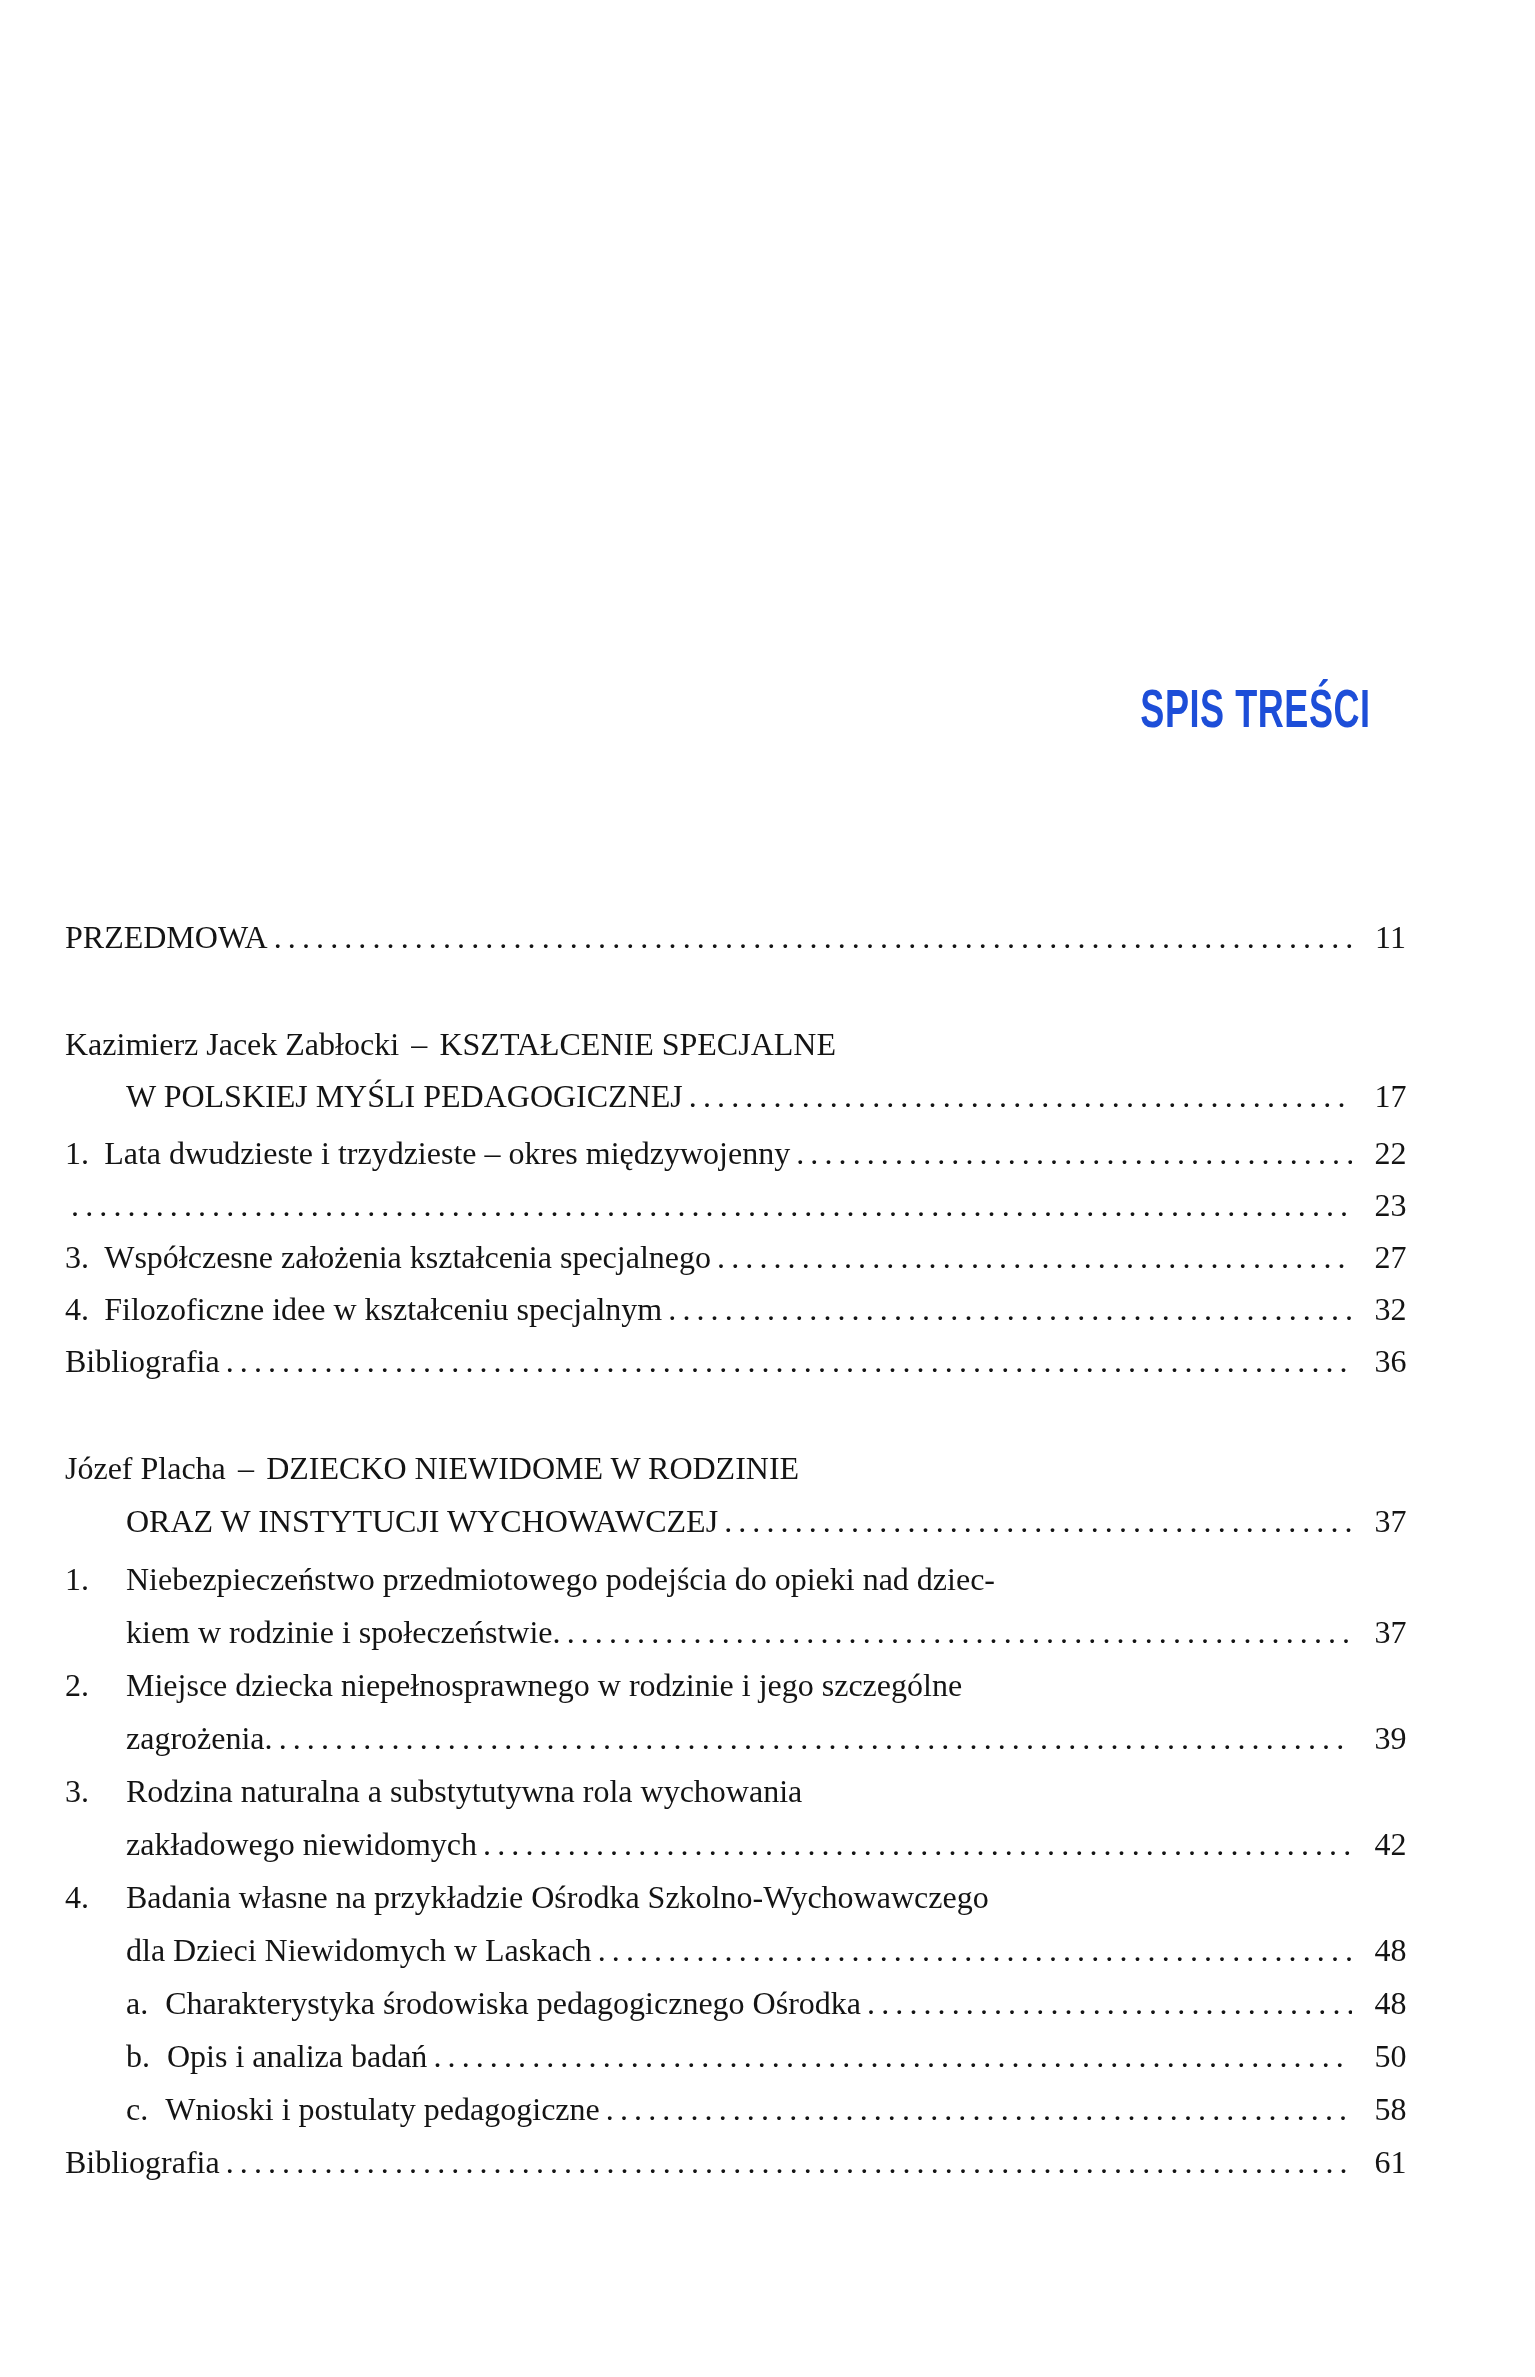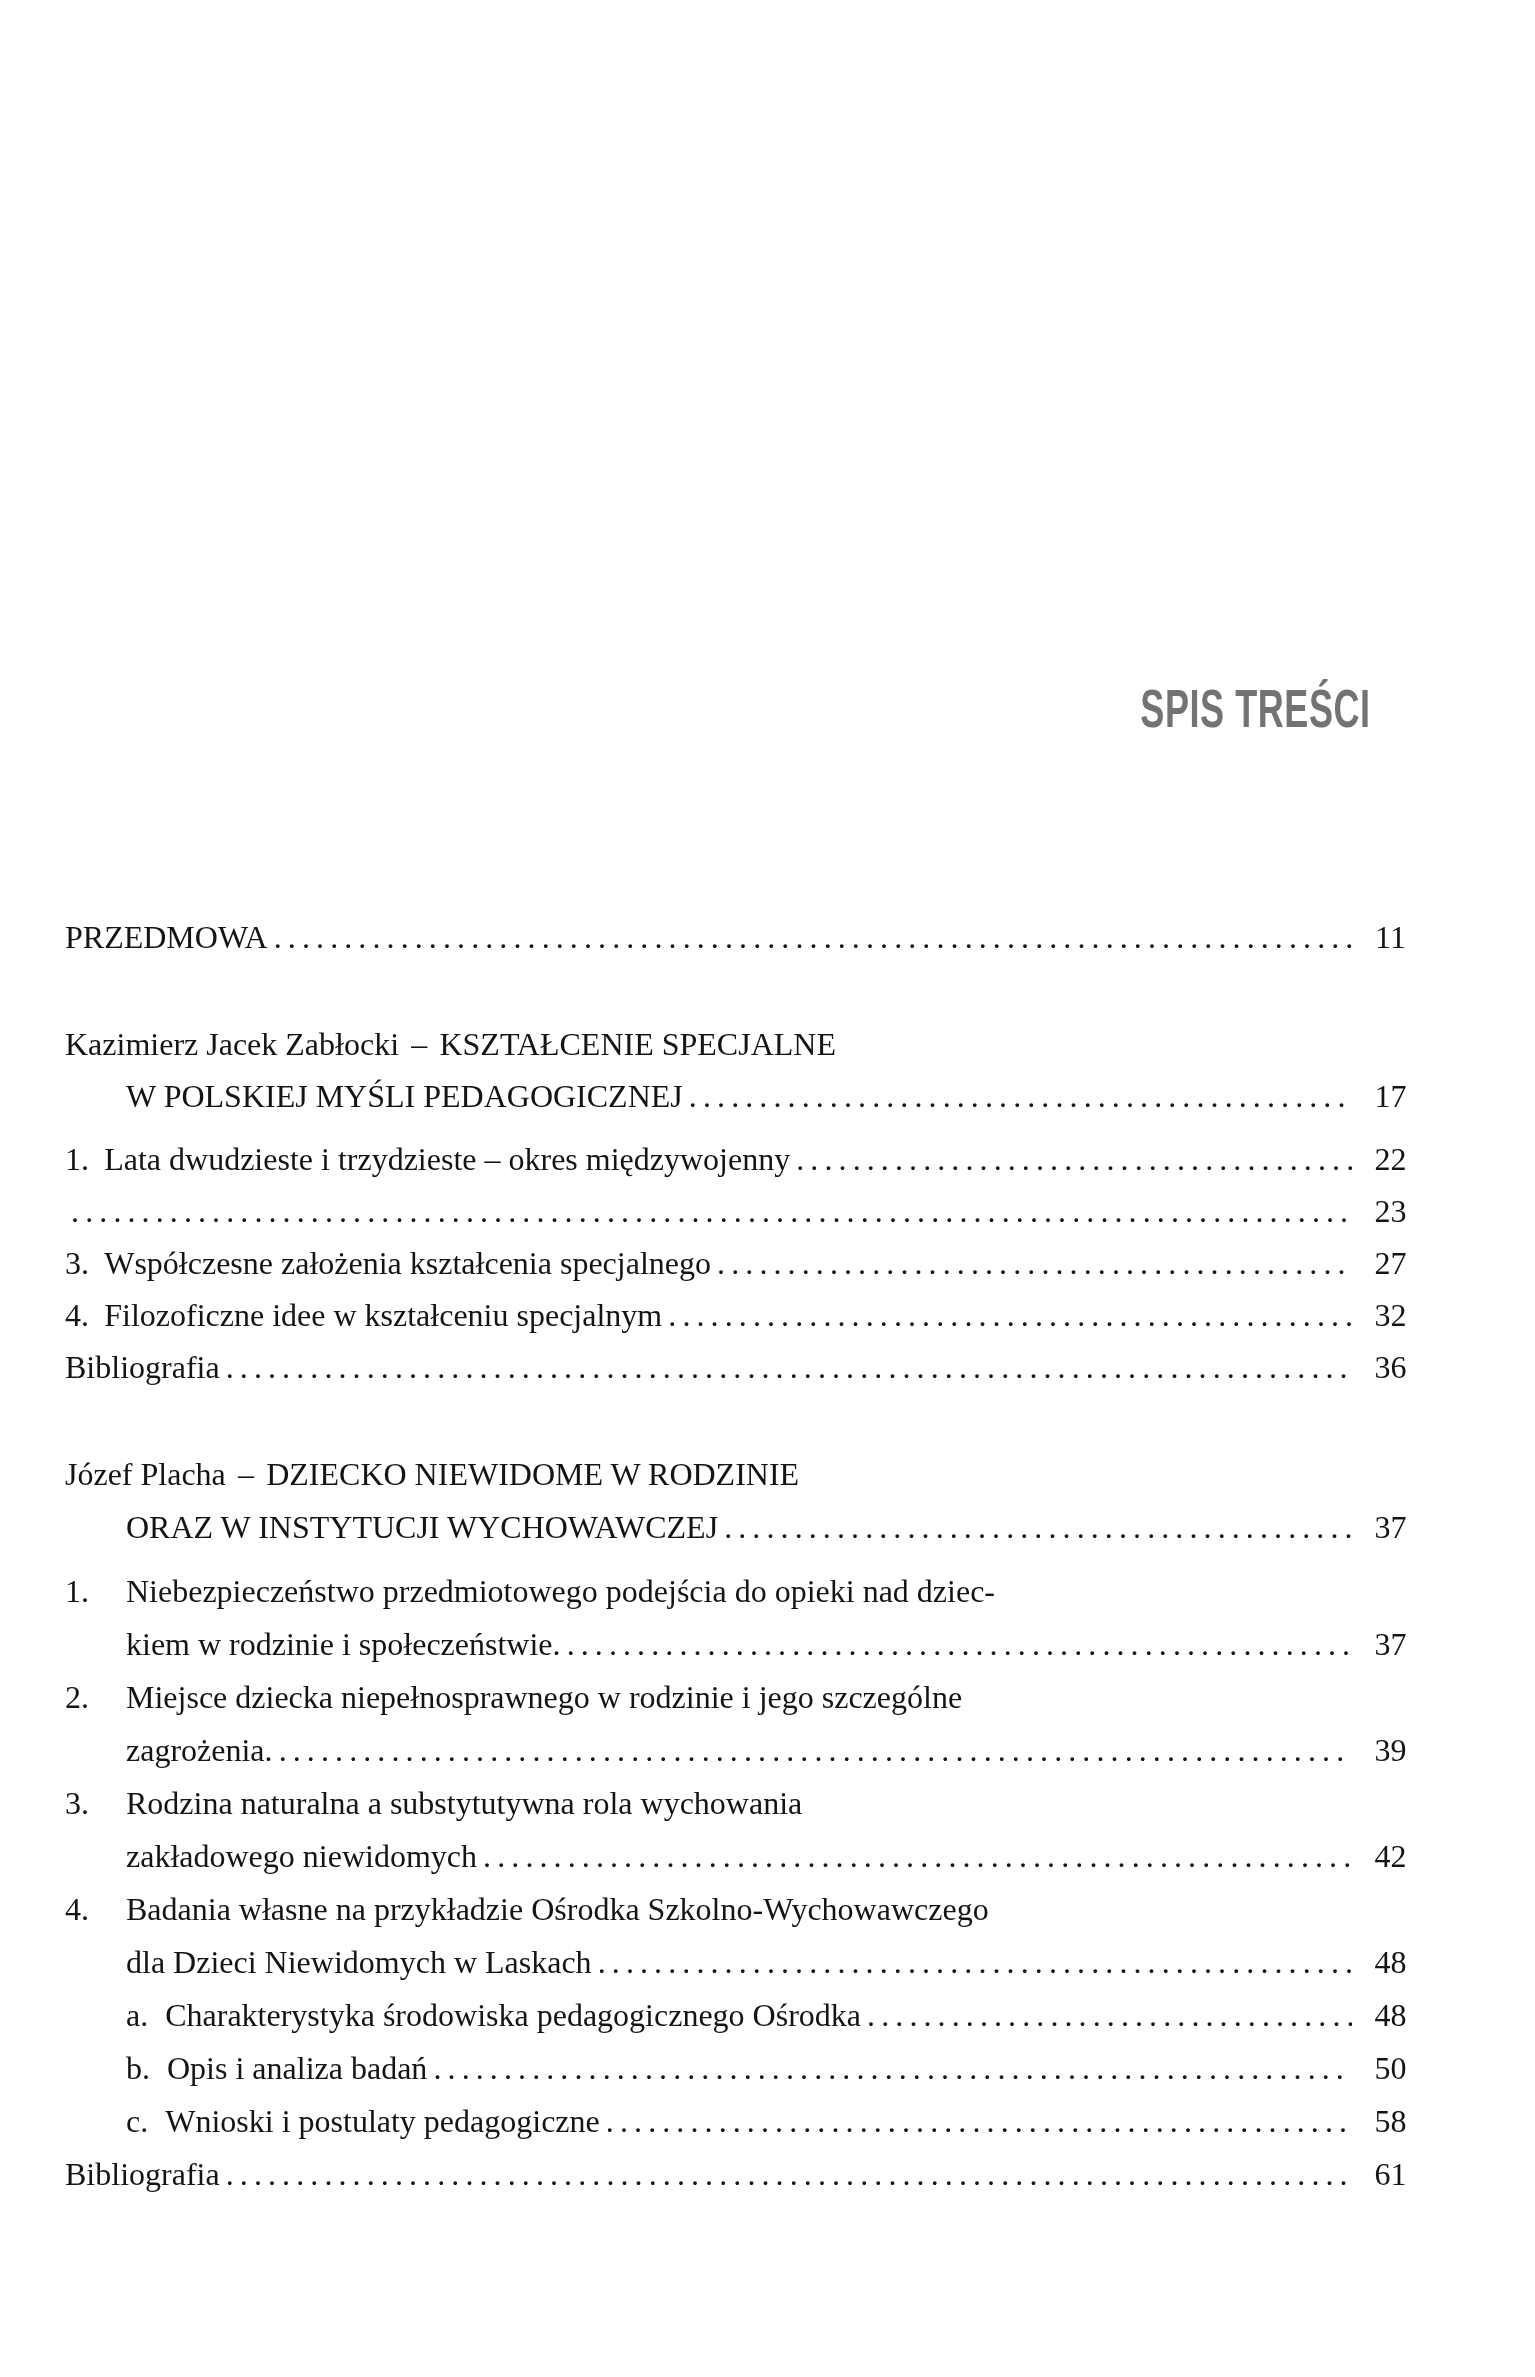--- a/index.html
+++ b/index.html
@@ -14,21 +14,21 @@
   }
 
   
   h1.spis {
     margin: 684px 164px 0 0;
     text-align: right;
     font-family: "Liberation Sans", sans-serif;
     font-weight: 700;
     font-size: 53px;
     line-height: 49px;
-    color: #737373;
+    color: #1d4ed8;
   }
   h1.spis .condense {
     display: inline-block;
     transform: scaleX(0.68);
     transform-origin: right center;
     letter-spacing: 0.8px;
     white-space: nowrap;
   }
 
   
@@ -69,21 +69,21 @@
   .author { }
   .dash { margin: 0 12.2px; }
 
   .mk1 { margin-right: 15.2px; }           
   .mk2 { display: inline-block; width: 61px; } 
   .mk3 { margin-right: 17px; }           
   .indent { padding-left: 61px; }
 
   .block-preface { margin-top: 178px; }
   .article { margin-top: 55px; }
-  .article .items { margin-top: 11px; }
+  .article .items { margin-top: 5px; }
   .sec2 .row, .sec2 .plainline { line-height: 53px; }
 </style>
 </head>
 <body>
 
 <h1 class="spis">
   <span class="condense">SPIS TREŚCI</span>
 </h1>
 
 <div class="toc">

